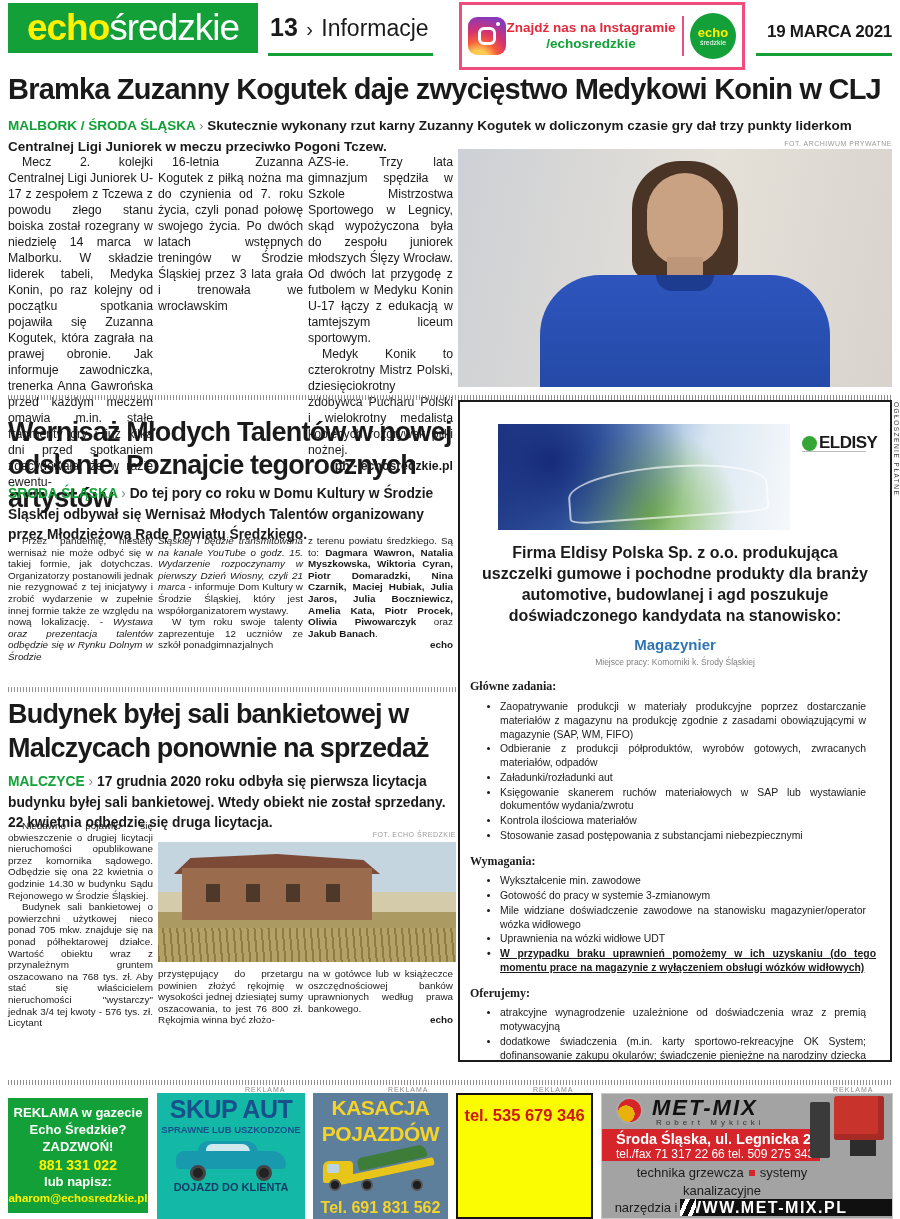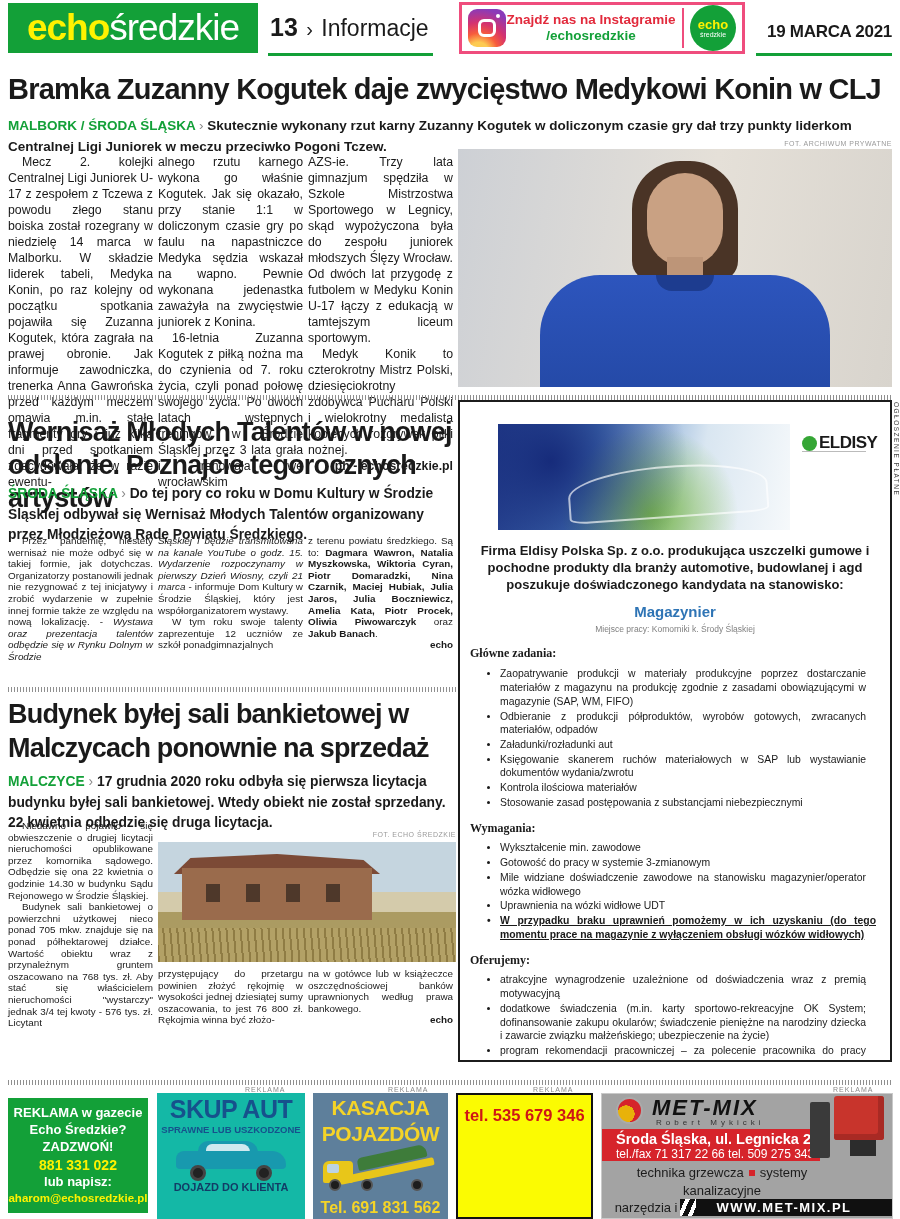--- a/index.html
+++ b/index.html
@@ -15,21 +15,21 @@
   .logo-box { left:8px; top:3px; width:250px; height:50px; background:#13A038;
     display:flex; align-items:center; justify-content:center; }
   .logo-echo { color:#FFF200; font-weight:bold; font-size:37px; letter-spacing:-1px; }
   .logo-sredzkie { color:#fff; font-size:37px; letter-spacing:-1px; }
   .pageinfo { left:270px; top:13px; font-size:23px; }
   .pnum { font-weight:bold; font-size:25px; }
   .parrow { font-size:20px; margin:0 2px; }
   .greenline { height:3px; background:#13A038; }
   .u1 { left:268px; top:53px; width:165px; }
   .u2 { left:756px; top:53px; width:136px; }
-  .insta { left:459px; top:2px; width:286px; height:52px; border:3px solid #EF4D7D;
+  .insta { left:459px; top:2px; width:286px; height:68px; border:3px solid #EF4D7D;
     display:flex; align-items:center; padding:0 6px; background:#fff; }
   .ig-icon { width:38px; height:38px; border-radius:9px; position:relative; flex:none;
     background:radial-gradient(circle at 28% 115%, #fdcb52 0 20%, #f75c3c 38%, #d5326e 58%, #8a3ab9 85%); }
   .ig-inner { position:absolute; left:10px; top:10px; width:18px; height:18px;
     border:3px solid #fff; border-radius:6px; }
   .ig-dot { position:absolute; right:6px; top:5px; width:4px; height:4px; background:#fff; border-radius:50%; }
   .ig-text { flex:1; text-align:center; line-height:1.15; }
   .ig-l1 { color:#E22A3C; font-weight:bold; font-size:13.5px; }
   .ig-l2 { color:#13A038; font-weight:bold; font-size:13.5px; }
   .ig-div { width:2px; height:40px; background:#EF4D7D; margin:0 6px; flex:none; }
@@ -105,21 +105,21 @@
     background:
       radial-gradient(circle at 18% 35%, rgba(20,40,120,.95), rgba(20,40,120,0) 55%),
       radial-gradient(circle at 52% 85%, rgba(120,185,60,.9), rgba(120,185,60,0) 50%),
       linear-gradient(100deg,#27418f 0%, #5083c4 32%, #d9e6f1 68%, #f6f9fb 100%); }
   .el-carline { position:absolute; left:70px; top:42px; width:200px; height:52px;
     border:2px solid rgba(255,255,255,.65); border-radius:50% 45% 10% 10%; transform:rotate(-4deg); }
   .el-logo { position:absolute; left:342px; top:30px; display:flex; align-items:center; }
   .el-logo-dot { width:15px; height:15px; border-radius:50%; background:#35A635; margin-right:2px; }
   .el-logo-txt { font-weight:bold; font-size:17px; letter-spacing:-0.5px; }
   .el-logo-rule { position:absolute; left:342px; top:49px; width:64px; height:1px; background:#bbb; }
-  .el-intro { margin:140px 16px 0; text-align:center; font-weight:bold; font-size:13px; }
+  .el-intro { margin:140px 16px 0; text-align:center; font-weight:bold; font-size:16px; }
   .el-pos { text-align:center; color:#2E74B5; font-weight:bold; font-size:15px; margin-top:9px; }
   .el-loc { text-align:center; color:#808080; font-size:8.5px; margin-top:2px; }
   .el-h { font-family:"Liberation Serif", serif; font-weight:bold; font-size:12px; margin:11px 10px 5px; }
   .eldisy ul { margin:0 24px 0 40px; text-align:justify; }
   .eldisy li { margin-bottom:1px; }
   .el-hl { margin:1px 14px 0 40px; position:relative; font-weight:bold;
     text-decoration:underline; text-align:justify; }
   .el-hl::before { content:"•"; position:absolute; left:-13px; text-decoration:none; }
 
   
@@ -176,21 +176,21 @@
   .mm-red .p { font-size:12px; }
   .mm-boiler { position:absolute; right:6px; top:2px; width:80px; height:64px; }
   .mm-tower { position:absolute; left:4px; top:6px; width:20px; height:56px; background:#3a3a3a; border-radius:2px; }
   .mm-box { position:absolute; right:2px; top:0; width:50px; height:44px; background:#C8342C; border-radius:3px;
     box-shadow:inset -6px -6px 0 #a82a24; }
   .mm-chute { position:absolute; right:10px; top:44px; width:26px; height:16px; background:#2c2c2c; }
   .mm-serv { position:absolute; left:0; top:70px; width:240px; text-align:center;
     font-size:13px; color:#1c1c1c; line-height:1.35; }
   .rb { display:inline-block; width:6px; height:6px; background:#D6242B; margin:0 5px 1px; }
   .mm-web { position:absolute; right:0; bottom:2px; width:206px; height:17px; background:#101010;
-    color:#fff; font-weight:bold; font-size:13px; line-height:17px; text-align:center;
+    color:#fff; font-weight:bold; font-size:16px; line-height:17px; text-align:left;
     padding-right:10px; letter-spacing:1.5px; }
   .mm-web::before { content:""; position:absolute; left:-6px; top:0; width:16px; height:17px;
     background:repeating-linear-gradient(115deg,#101010 0 5px,#fff 5px 9px); }
 </style>
 </head>
 <body>
 
 <div class="page">
 
   <div class="abs logo-box">
@@ -226,21 +226,20 @@
     <span class="loc">MALBORK / ŚRODA ŚLĄSKA</span>
     <span class="arr">›</span>
     <span>Skutecznie wykonany rzut karny Zuzanny Kogutek w doliczonym czasie gry dał trzy punkty liderkom Centralnej Ligi Juniorek w meczu przeciwko Pogoni Tczew.</span>
   </div>
   <div class="abs credit credit1">FOT. ARCHIWUM PRYWATNE</div>
 
   <div class="abs col colA x1">
     <p class="ind">Mecz 2. kolejki Centralnej Ligi Juniorek U-17 z zespołem z Tczewa z powodu złego stanu boiska został rozegrany w niedzielę 14 marca w Malborku. W składzie liderek tabeli, Medyka Konin, po raz kolejny od początku spotkania pojawiła się Zuzanna Kogutek, która zagrała na prawej obronie. Jak informuje zawodniczka, trenerka Anna Gawrońska przed każdym meczem omawia m.in. stałe fragmenty gry i już kilka dni przed spotkaniem zdecydowała, że w razie ewentu-</p>
   </div>
   <div class="abs col colA x2">
-    <p>alnego rzutu karnego wykona go właśnie Kogutek. Jak się okazało, przy stanie 1:1 w doliczonym czasie gry po faulu na napastniczce Medyka sędzia wskazał na wapno. Pewnie wykonana jedenastka zaważyła na zwycięstwie juniorek z Konina.</p>
     <p class="ind">16-letnia Zuzanna Kogutek z piłką nożna ma do czynienia od 7. roku życia, czyli ponad połowę swojego życia. Po dwóch latach wstępnych treningów w Środzie Śląskiej przez 3 lata grała i trenowała we wrocławskim</p>
   </div>
   <div class="abs col colA x3">
     <p>AZS-ie. Trzy lata gimnazjum spędziła w Szkole Mistrzostwa Sportowego w Legnicy, skąd wypożyczona była do zespołu juniorek młodszych Ślęzy Wrocław. Od dwóch lat przygodę z futbolem w Medyku Konin U-17 łączy z edukacją w tamtejszym liceum sportowym.</p>
     <p class="ind">Medyk Konik to czterokrotny Mistrz Polski, dziesięciokrotny zdobywca Pucharu Polski i wielokrotny medalista kobiecych rozgrywek piłki nożnej.</p>
     <p class="sig">ph - echosredzkie.pl</p>
   </div>
 
   <div class="abs photo1">
     <div class="p1-hair"></div>

